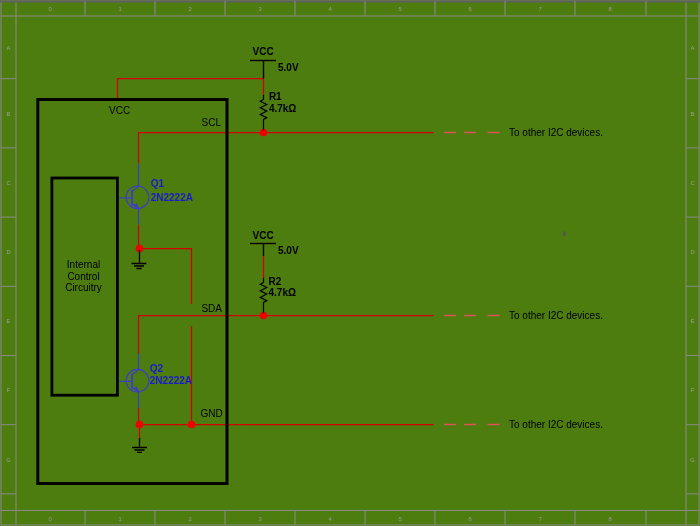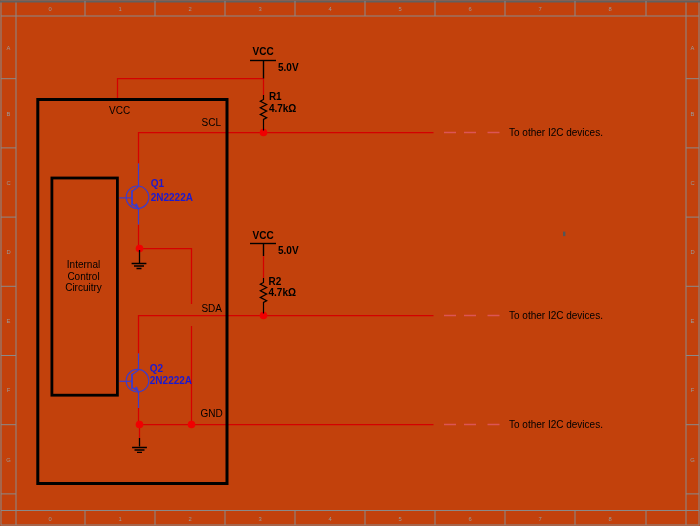--- a/index.html
+++ b/index.html
@@ -1,16 +1,16 @@
 <!DOCTYPE html>
 <html><head>
 <meta charset="utf-8">
 <style>
   html,body{margin:0;padding:0;background:#fff;}
-  #page{position:relative;width:700px;height:526px;background:#c2410c;overflow:hidden;
+  #page{position:relative;width:700px;height:526px;background:#4d7c0f;overflow:hidden;
         font-family:"Liberation Sans",sans-serif;transform:translateZ(0);}
   svg{position:absolute;left:0;top:0;filter:blur(0.3px);}
 </style>
 </head>
 <body>
 <div id="page">
 <svg width="700" height="526" viewBox="0 0 700 526">
 
   <g stroke="#8a8a8a" stroke-width="1" fill="none">
     <rect x="1" y="1" width="698" height="524"></rect>

